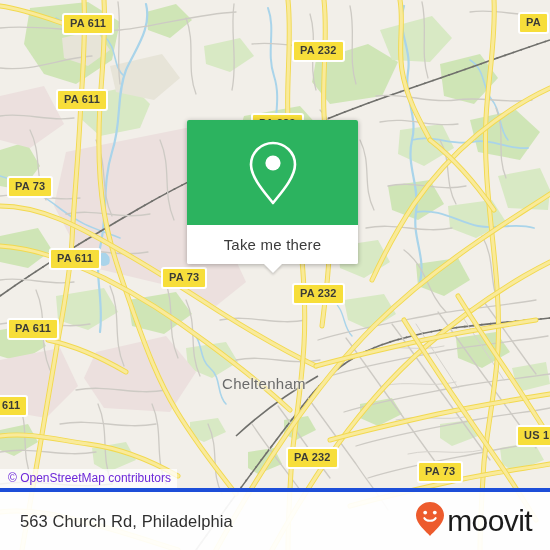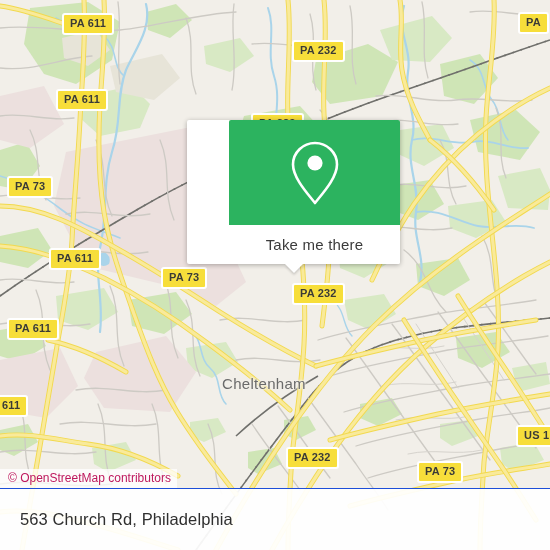--- a/index.html
+++ b/index.html
@@ -67,21 +67,20 @@
 
   
   #popup {
     position: absolute;
     left: 187px;
     top: 120px;
     width: 171px;
     box-shadow: 0 1px 5px rgba(0,0,0,0.30);
     border-radius: 2px;
     background: #ffffff;
-    padding-left: 42px;
   }
   #popup-image {
     height: 105px;
     background: #2cb35f;
     border-radius: 2px 2px 0 0;
     display: flex;
     align-items: center;
     justify-content: center;
   }
   #popup-button {
@@ -112,36 +111,36 @@
     filter: drop-shadow(0 2px 1px rgba(0,0,0,0.16));
   }
 
   
   #attribution {
     position: absolute;
     left: 0;
     top: 469px;
     padding: 2px 6px 2px 8px;
     background: rgba(255,255,255,0.75);
-    color: #be185d;
+    color: #6d28d9;
     font-family: "Liberation Sans", sans-serif;
     font-size: 12px;
     line-height: 15px;
     white-space: nowrap;
   }
 
   
   #footer {
     position: absolute;
     left: 0;
     bottom: 0;
     width: 550px;
     height: 62px;
     background: rgba(255,255,255,0.93);
-    border-top: 1px solid #1d4ed8;
+    border-top: 4px solid #1d4ed8;
     display: flex;
     align-items: center;
     justify-content: space-between;
     box-sizing: border-box;
     padding: 0 18px 0 20px;
   }
   #footer-address {
     color: #2f2f2f;
     font-family: "Liberation Sans", sans-serif;
     font-size: 16.5px;
@@ -422,15 +421,26 @@
       </div>
       <div id="popup-tail"></div>
     </div>
 
     <div id="attribution">© OpenStreetMap contributors</div>
   </div>
 
   <div id="footer">
     <div id="footer-address">563 Church Rd, Philadelphia</div>
 
+    <div id="moovit-logo">
+      <span>
+        <svg width="30" height="36" viewBox="0 0 30 36" xmlns="http://www.w3.org/2000/svg">
+          <path d="M15 1 C7.3 1 1 7.1 1 14.6 C1 23 12 31.5 15 35 C18 31.5 29 23 29 14.6 C29 7.1 22.7 1 15 1 Z" fill="#ed5b2d"></path>
+          <circle cx="10.2" cy="11.6" r="1.9" fill="#ffffff"></circle>
+          <circle cx="19.8" cy="11.6" r="1.9" fill="#ffffff"></circle>
+          <path d="M9.4 17.2 C11.2 20.6 18.8 20.6 20.6 17.2" fill="none" stroke="#ffffff" stroke-width="2.1" stroke-linecap="round"></path>
+        </svg>
+      </span>
+      <span id="moovit-wordmark">moovit</span>
+    </div>
   </div>
 
 </div>
 
 </body></html>

